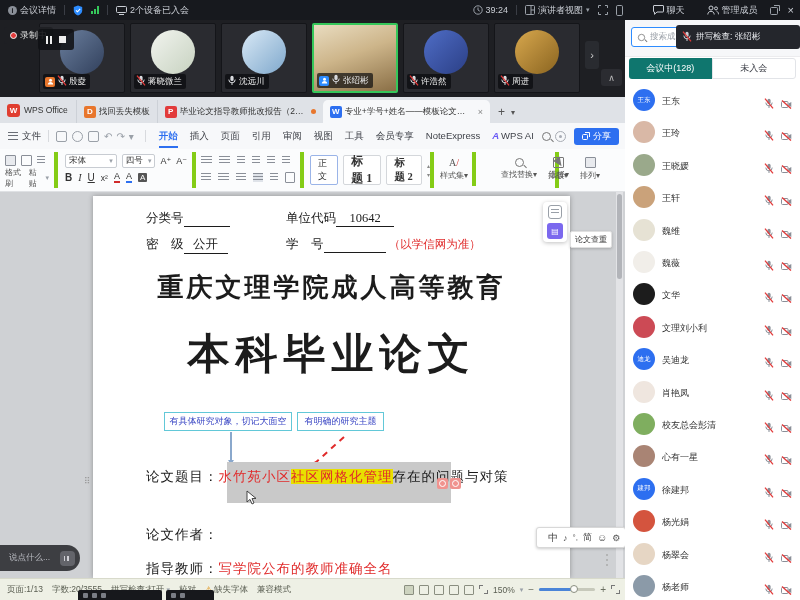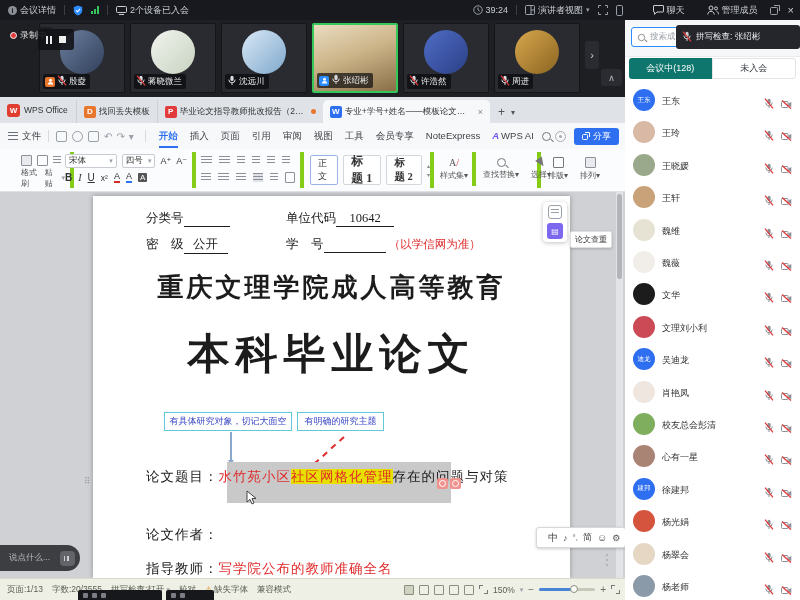--- a/index.html
+++ b/index.html
@@ -433,21 +433,21 @@
     <div class="share-btn">
       <svg width="8" height="8" viewBox="0 0 8 8">
           <rect x="0.5" y="2.5" width="5" height="5" rx="1" fill="none" stroke="#fff"></rect>
           <path d="M3 .5h4.5V5" fill="none" stroke="#fff"></path>
         </svg>
       <span>分享</span>
     </div>
   </div>
 
   <div class="ribbon">
-    <div class="rgroup" style="left:16px;width:58px">
+    <div class="rgroup" style="left:0;width:58px">
       <div class="rrow">
         <span class="icbox fill"></span>
         <span class="icbox"></span>
         <span class="ic-lines short"></span>
       </div>
       <div class="rrow" style="gap:3px">
         <span>格式刷</span>
         <span>粘贴</span>
         <span class="caret">▾</span>
       </div>
@@ -499,21 +499,21 @@
       <span class="stylecard st-h2">标题 2</span>
       <span style="display:flex;flex-direction:column;font-size:6px;color:#888;gap:2px">
         <span>▴</span>
         <span>▾</span>
       </span>
     </div>
     <div class="rgroup rbig" style="left:436px;width:40px">
       <span style="font-size:10px;color:#555;font-family:'Liberation Serif',serif">A<span style="color:#d02b2b">/</span></span>
       <span class="cap"><span>样式集</span>▾</span>
     </div>
-    <div class="rgroup" style="left:477px;width:64px;display:flex">
+    <div class="rgroup" style="left:495px;width:64px;display:flex">
       <div class="rbig">
         <span class="mag"></span>
         <span class="cap"><span>查找替换</span>▾</span>
       </div>
       <div class="rbig">
         <span class="cursor-ic"></span>
         <span class="cap"><span>选择</span>▾</span>
       </div>
     </div>
     <div class="rgroup" style="left:542px;width:62px;border-right:none;display:flex">

